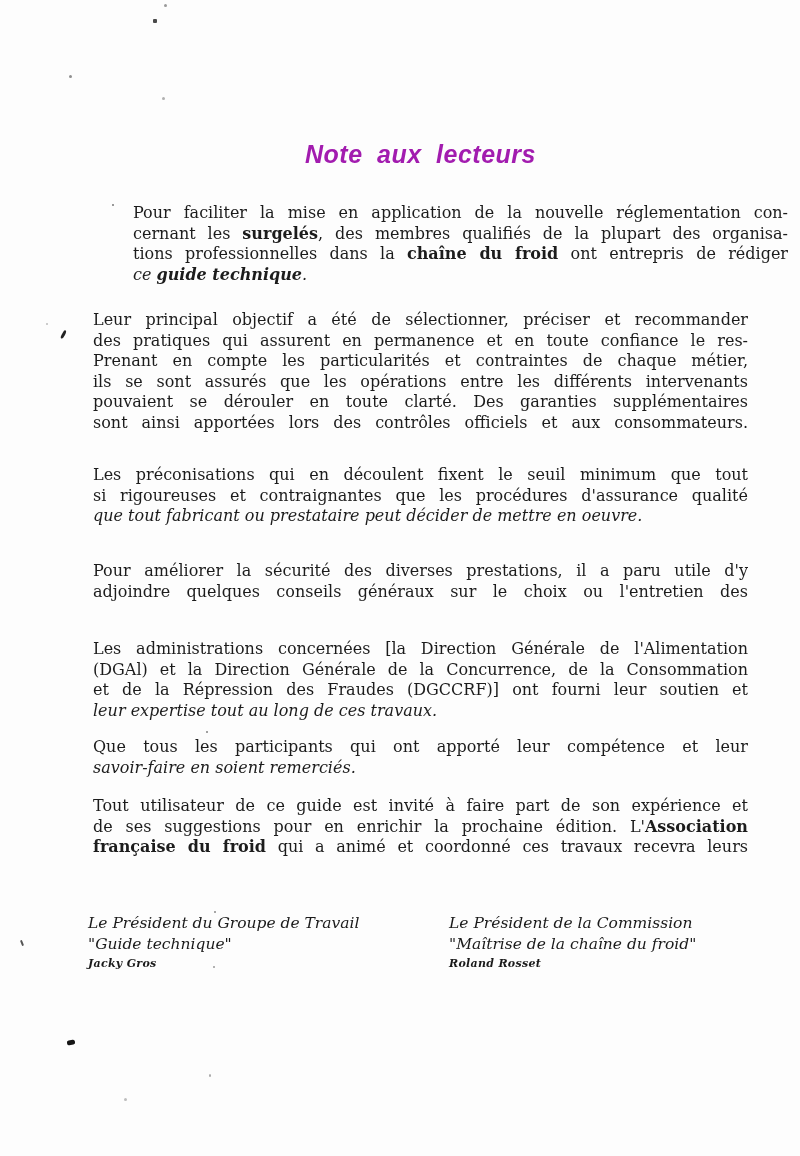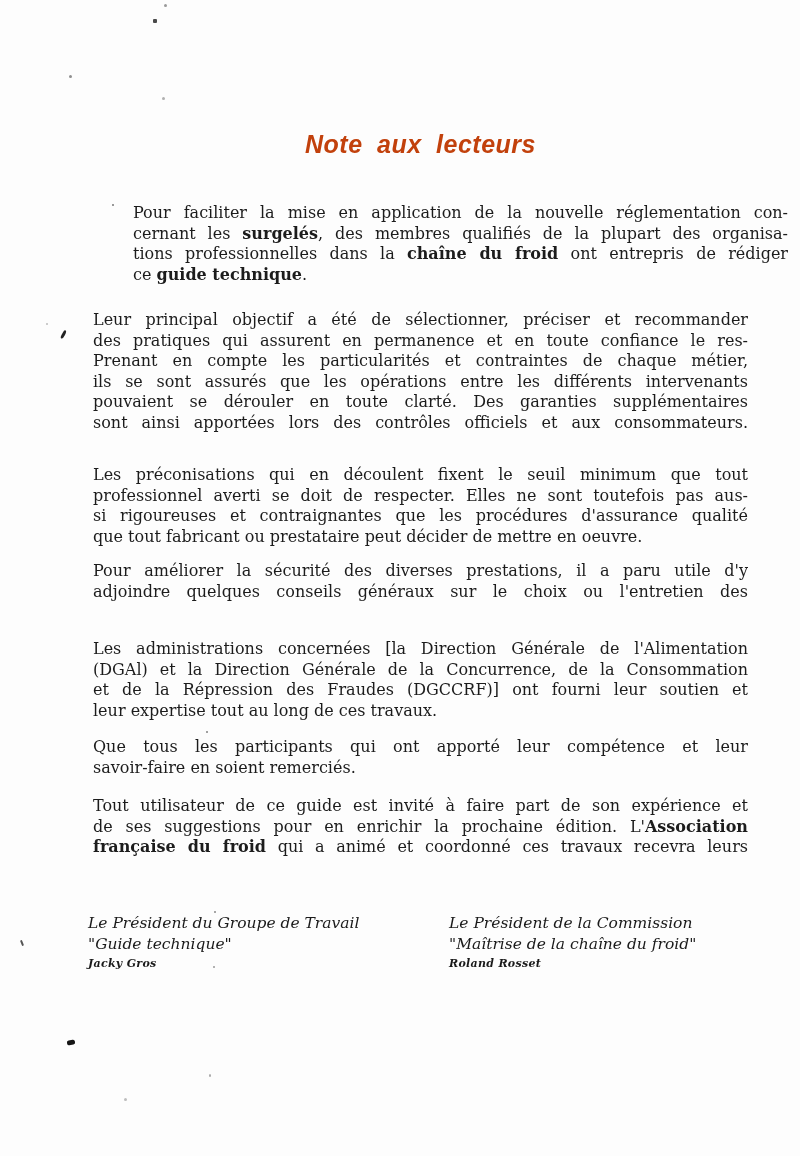--- a/index.html
+++ b/index.html
@@ -7,34 +7,34 @@
   body {
     background:#fdfdfd;
     color:#1c1c1c;
     font-family:"DejaVu Serif", serif;
     position:relative;
     overflow:hidden;
   }
   .page { position:absolute; inset:0; }
 
   .doc-title {
-    position:absolute; left:93px; top:130px; width:655px;
+    position:absolute; left:93px; top:140px; width:655px;
     text-align:center;
     font-family:"Liberation Sans", sans-serif;
     font-weight:bold; font-style:italic;
     font-size:25px; letter-spacing:0.5px; word-spacing:7px;
-    color:#c2410c;
+    color:#a21caf;
   }
 
   .para {
     position:absolute; left:93px; width:655px;
     font-size:16px; line-height:20.5px;
   }
   .para .line { text-align:justify; text-align-last:justify; height:20.5px; overflow:visible; }
-  .para .line.last { text-align-last:left; }
+  .para .line.last { text-align-last:left;font-style:italic; }
   .para b { font-weight:bold; }
 
   .p1 { top:203px;margin-left:40px; } .p2 { top:310px; } .p3 { top:465px; }
   .p4 { top:561px; } .p5 { top:639px; } .p6 { top:737px; } .p7 { top:796px; }
 
   .sig {
     position:absolute; top:913px; width:300px;
     text-align:left; font-style:italic;
     font-size:15.5px; line-height:20.5px; color:#1a1a1a;
   }
@@ -60,21 +60,20 @@
   <div class="para p2">
       <div class="line">Leur principal objectif a été de sélectionner, préciser et recommander</div>
       <div class="line">des pratiques qui assurent en permanence et en toute confiance le res-</div>
       <div class="line">Prenant en compte les particularités et contraintes de chaque métier,</div>
       <div class="line">ils se sont assurés que les opérations entre les différents intervenants</div>
       <div class="line">pouvaient se dérouler en toute clarté. Des garanties supplémentaires</div>
       <div class="line">sont ainsi apportées lors des contrôles officiels et aux consommateurs.</div>
     </div>
   <div class="para p3">
       <div class="line">Les préconisations qui en découlent fixent le seuil minimum que tout</div>
-      <div class="line">professionnel averti se doit de respecter. Elles ne sont toutefois pas aus-</div>
       <div class="line">si rigoureuses et contraignantes que les procédures d'assurance qualité</div>
       <div class="line last">que tout fabricant ou prestataire peut décider de mettre en oeuvre.</div>
     </div>
   <div class="para p4">
       <div class="line">Pour améliorer la sécurité des diverses prestations, il a paru utile d'y</div>
       <div class="line">adjoindre quelques conseils généraux sur le choix ou l'entretien des</div>
     </div>
   <div class="para p5">
       <div class="line">Les administrations concernées [la Direction Générale de l'Alimentation</div>
       <div class="line">(DGAl) et la Direction Générale de la Concurrence, de la Consommation</div>

